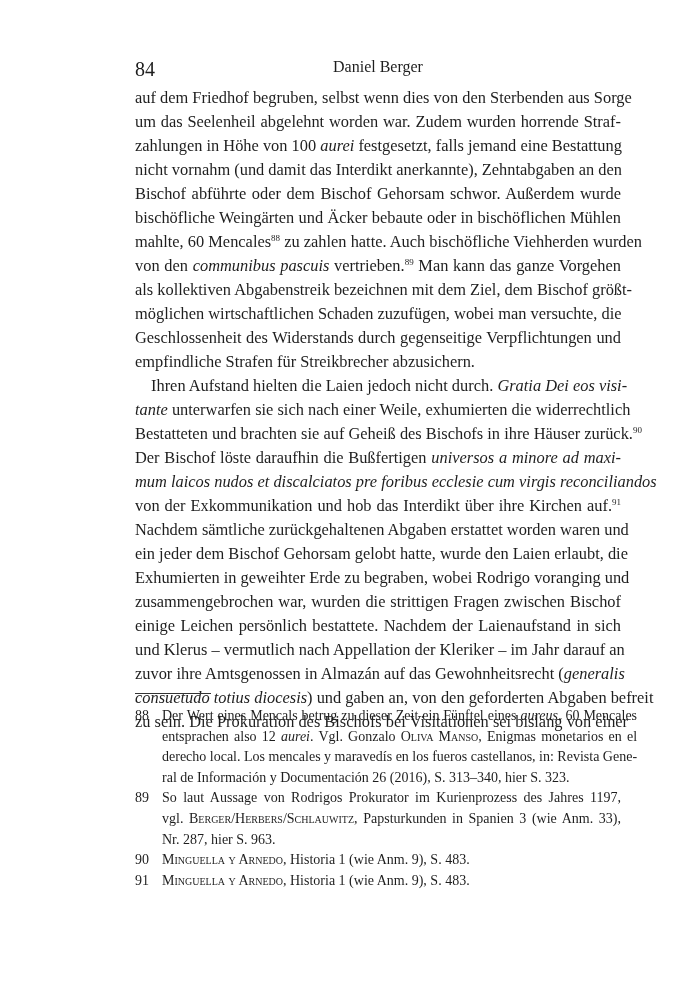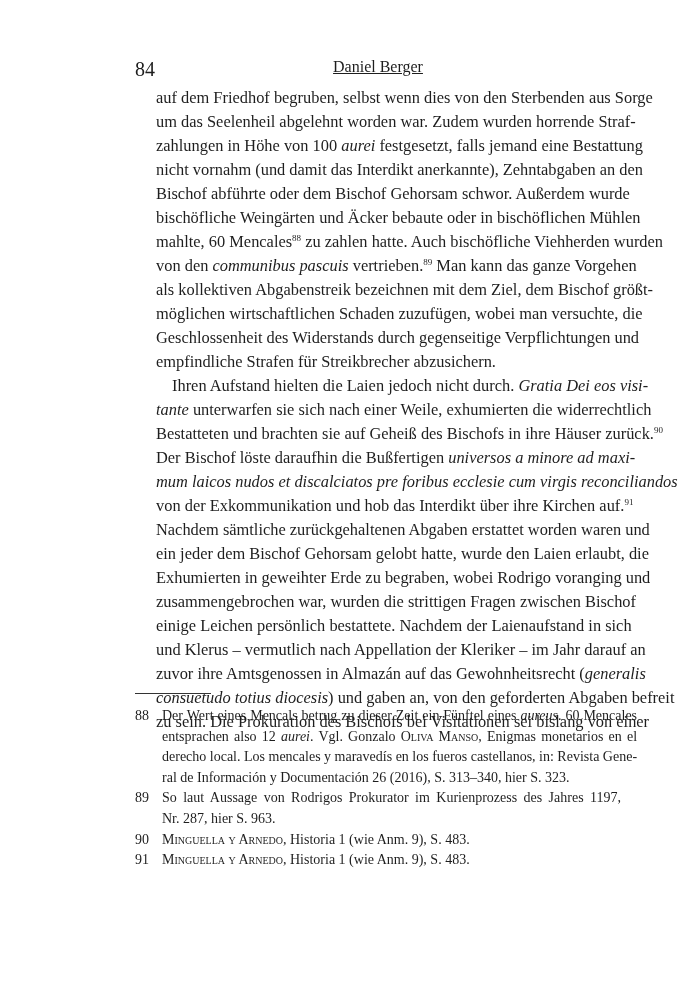--- a/index.html
+++ b/index.html
@@ -3,38 +3,38 @@
 <meta charset="utf-8">
 <style>
   html, body { margin: 0; padding: 0; background: #ffffff; }
   body { width: 700px; height: 988px; position: relative; overflow: hidden;
          font-family: "Liberation Serif", "DejaVu Serif", serif; color: #1e1e1e; }
   .page-number { position: absolute; left: 135px; top: 58px; font-size: 20px; }
   .running-head { position: absolute; left: 0; width: 756px; top: 58px; text-align: center; font-size: 16px; }
   .body-text { position: absolute; left: 135px; width: 486px; top: 86px; font-size: 16.4px; line-height: 24px;
                text-align: justify; hyphens: manual; }
   .body-text p { margin: 0; }
-  .line { display: block; text-align: justify; text-align-last: justify; white-space: nowrap; overflow: visible; height: 24px; margin-left: 21px; }
+  .line { display: block; text-align: justify; text-align-last: justify; white-space: nowrap; overflow: visible; height: 24px; }
   .line.last { text-align-last: left; }
   sup { font-size: 9px; line-height: 0; vertical-align: 6px; }
   i { font-style: italic; }
   .sc { font-variant: small-caps; }
   .fn-rule { position: absolute; left: 135px; top: 693px; width: 76px; height: 0; border-top: 1px solid #333; }
   .footnotes { position: absolute; left: 135px; width: 486px; top: 706px; font-size: 14px; line-height: 20.6px; }
   .fn { display: flex; }
   .fn-num { width: 27px; flex: none; }
   .fn-text { flex: 1; }
   .fn-line { display: block; text-align: justify; text-align-last: justify; white-space: nowrap; height: 20.6px; }
   .fn-line.last { text-align-last: left; }
 </style>
 </head>
 <body>
 
 <div class="page-number">84</div>
-<div class="running-head" style="width:486px;left:135px;text-decoration:underline;">Daniel Berger</div>
+<div class="running-head" style="width:486px;left:135px;">Daniel Berger</div>
 
 <div class="body-text">
   <p id="para1">
       <span class="line">auf dem Friedhof begruben, selbst wenn dies von den Sterbenden aus Sorge</span>
       <span class="line">um das Seelenheil abgelehnt worden war. Zudem wurden horrende Straf-</span>
       <span class="line">zahlungen in Höhe von 100 <i>aurei</i> festgesetzt, falls jemand eine Bestattung</span>
       <span class="line">nicht vornahm (und damit das Interdikt anerkannte), Zehntabgaben an den</span>
       <span class="line">Bischof abführte oder dem Bischof Gehorsam schwor. Außerdem wurde</span>
       <span class="line">bischöfliche Weingärten und Äcker bebaute oder in bischöflichen Mühlen</span>
       <span class="line">mahlte, 60 Mencales<sup>88</sup> zu zahlen hatte. Auch bischöfliche Viehherden wurden</span>
@@ -71,20 +71,21 @@
         <span class="fn-line">Der Wert eines Mencals betrug zu dieser Zeit ein Fünftel eines <i>aureus</i>. 60 Mencales</span>
         <span class="fn-line">entsprachen also 12 <i>aurei</i>. Vgl. Gonzalo <span class="sc">Oliva Manso</span>, Enigmas monetarios en el</span>
         <span class="fn-line">derecho local. Los mencales y maravedís en los fueros castellanos, in: Revista Gene-</span>
         <span class="fn-line last">ral de Información y Documentación 26 (2016), S. 313–340, hier S. 323.</span>
       </div>
     </div>
     <div class="fn">
       <div class="fn-num">89</div>
       <div class="fn-text">
         <span class="fn-line">So laut Aussage von Rodrigos Prokurator im Kurienprozess des Jahres 1197,</span>
+        <span class="fn-line">vgl. <span class="sc">Berger/Herbers/Schlauwitz</span>, Papsturkunden in Spanien 3 (wie Anm. 33),</span>
         <span class="fn-line last">Nr. 287, hier S. 963.</span>
       </div>
     </div>
     <div class="fn">
       <div class="fn-num">90</div>
       <div class="fn-text">
         <span class="fn-line last"><span class="sc">Minguella y Arnedo</span>, Historia 1 (wie Anm. 9), S. 483.</span>
       </div>
     </div>
     <div class="fn">

